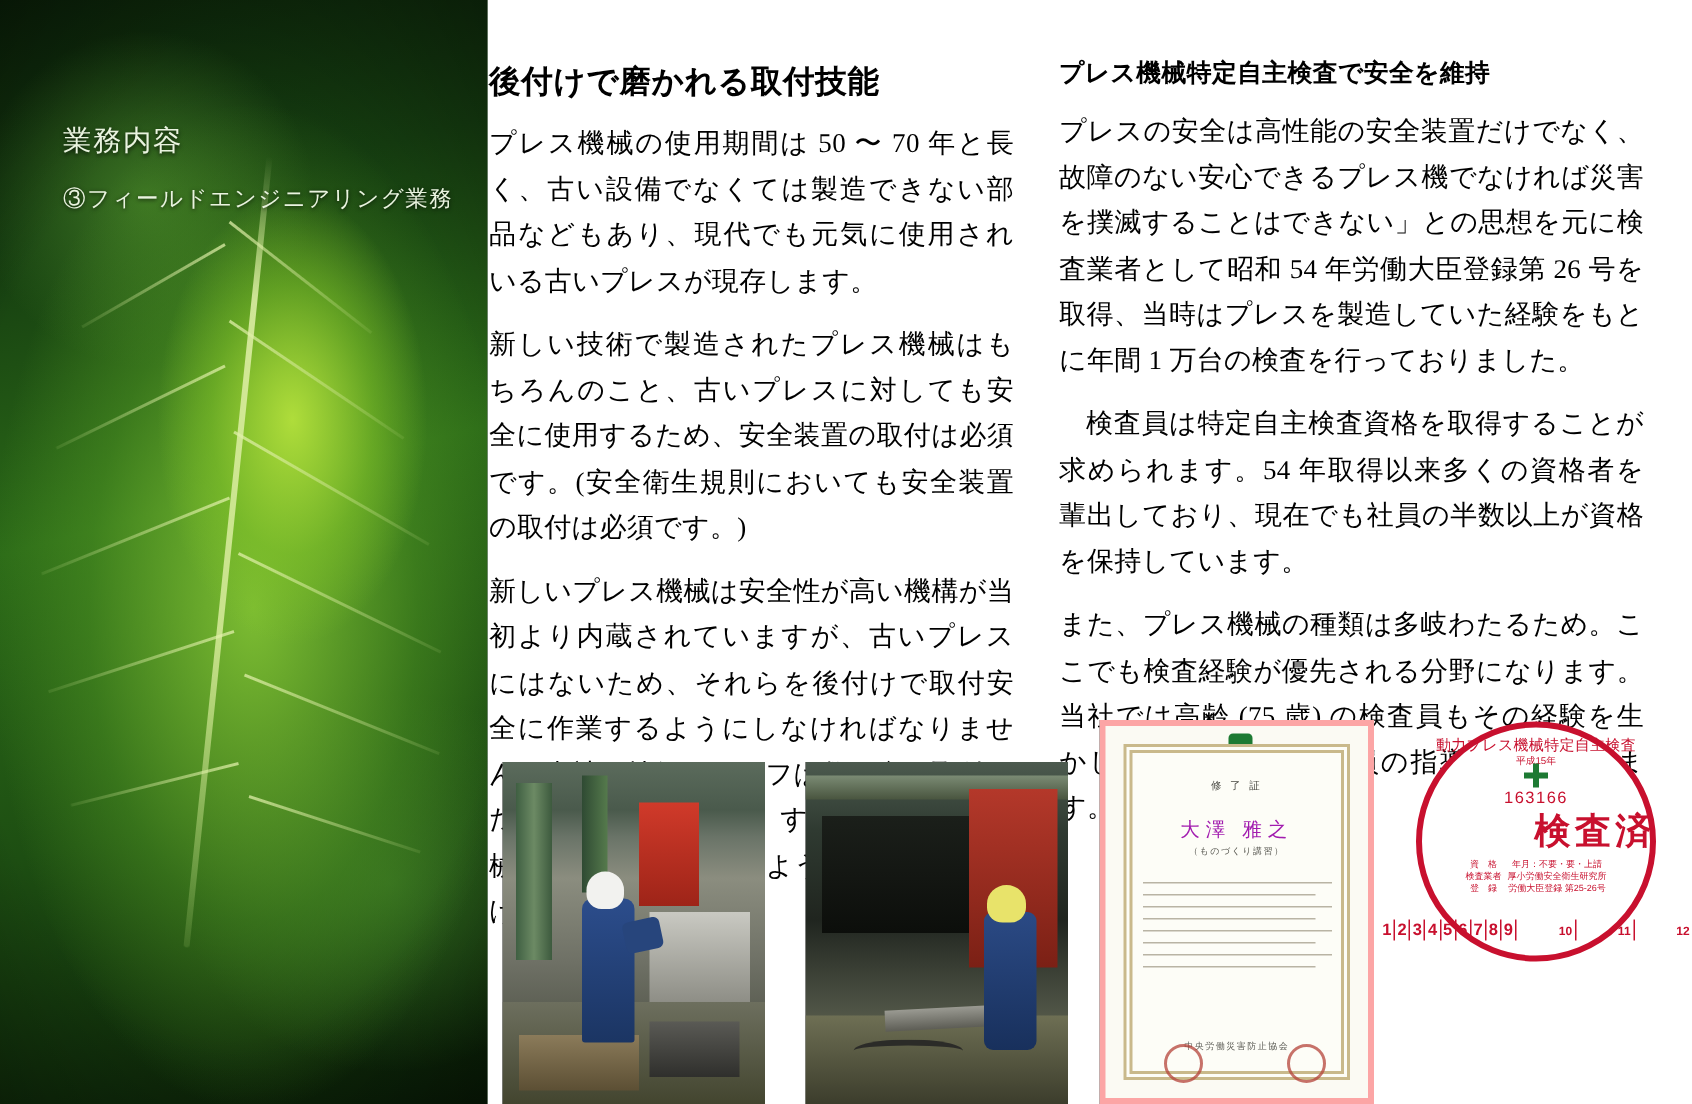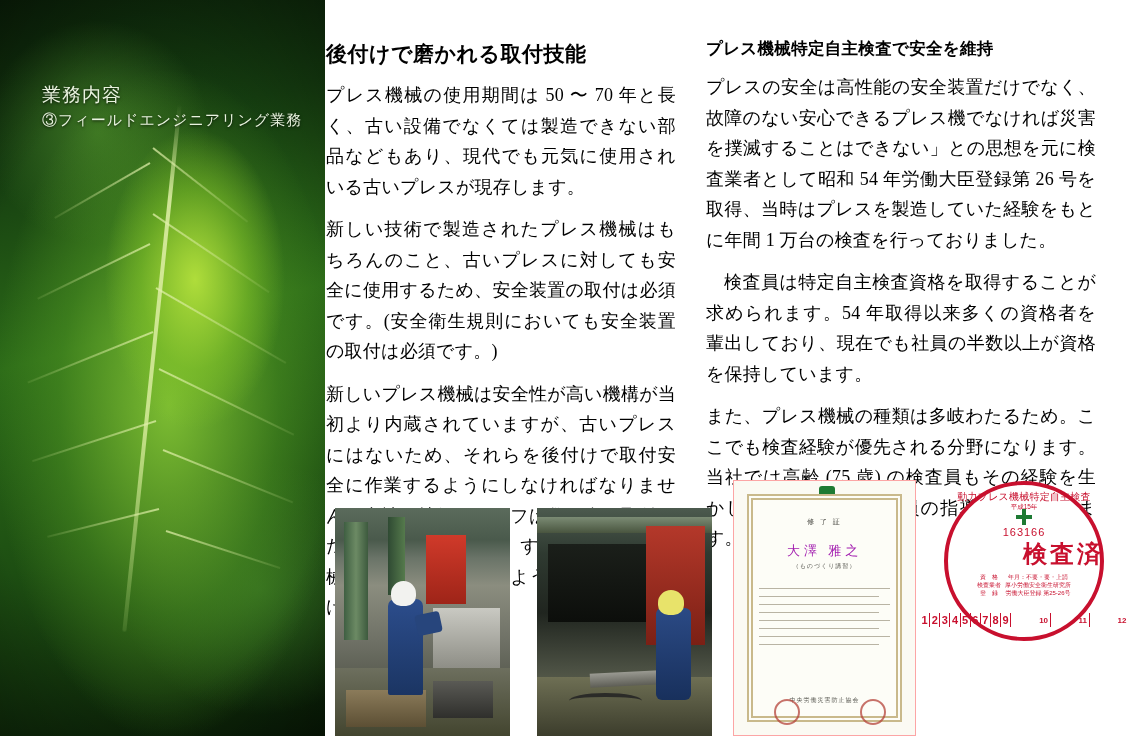--- a/index.html
+++ b/index.html
@@ -48,21 +48,21 @@
       radial-gradient(ellipse 330px 560px at 48% 52%, rgba(0,0,0,0) 55%, rgba(0,0,0,0.55) 100%);
   }
   .left-text{
     position:absolute;left:42px;top:82px;
     color:#e9f3df;
     font-family:Liberation Sans, sans-serif;
     text-shadow:0 1px 3px rgba(0,0,0,0.75);
     letter-spacing:1px;
   }
   .left-text .t1{font-size:19px;line-height:26px;}
-  .left-text .t2{font-size:15px;line-height:24px;margin-top:0;}
+  .left-text .t2{font-size:15px;line-height:24px;margin-top:13px;}
 
   
   .col{
     position:absolute;
     font-family:"Liberation Serif","DejaVu Serif",serif;
   }
   .col-left{left:326px;top:0;width:350px;}
   .col-right{left:706px;top:0;width:390px;}
 
   h2.head{
@@ -124,21 +124,21 @@
   .shop2 .worker-body{position:absolute;left:68%;top:44%;width:20%;height:40%;background:linear-gradient(180deg,#2b4a85,#18305c);border-radius:6px;}
   .shop2 .helmet{position:absolute;left:69%;top:36%;width:15%;height:11%;background:#e8e36a;border-radius:50% 50% 40% 40%;}
   .shop2 .floor{position:absolute;left:0;bottom:0;width:100%;height:26%;background:linear-gradient(180deg,#6e6f54,#3c3d2c);}
   .shop2 .hose{position:absolute;left:18%;bottom:12%;width:42%;height:5%;border-top:4px solid #2b2b28;border-radius:50%;}
   .shop2 .tube{position:absolute;left:30%;bottom:22%;width:40%;height:6%;background:linear-gradient(180deg,#9a9a92,#5d5d55);transform:rotate(-3deg);}
 
   
   .cert{
     position:absolute;inset:0;
     background:#fbfaf3;
-    border:1px solid #fca5a5;
+    border:4px solid #fca5a5;
   }
   .cert .border{
     position:absolute;left:7%;top:5%;right:7%;bottom:5%;
     border:6px double #c9b98b;
     background:#fdfdf7;
   }
   .cert .seal{
     position:absolute;left:47%;top:2%;width:16px;height:16px;
     background:#1d7a33;border-radius:3px;
   }

